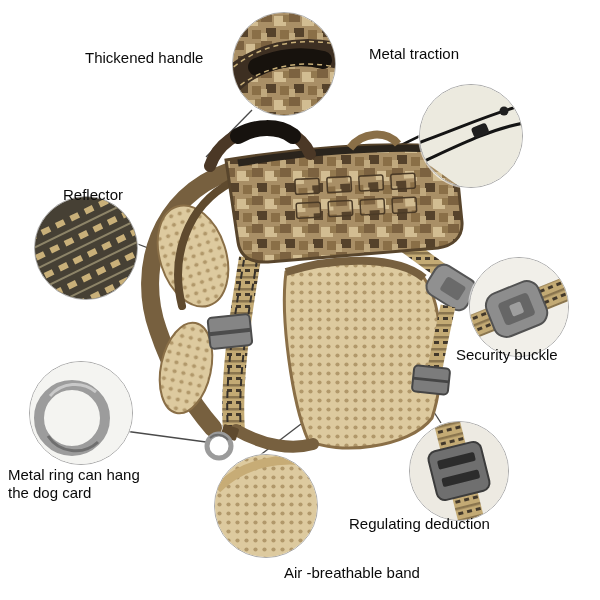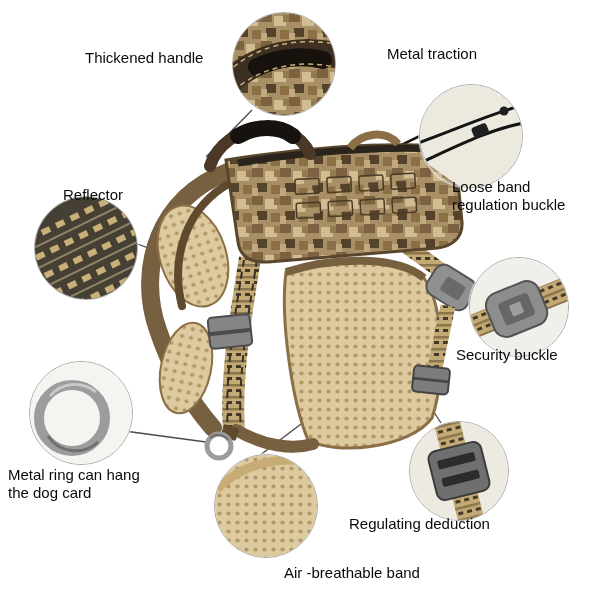--- a/index.html
+++ b/index.html
@@ -21,21 +21,21 @@
   
   #c-handle   {left:232px;top:12px; width:102px;height:102px;}
   #c-traction {left:419px;top:84px; width:102px;height:102px;}
   #c-reflector{left:34px; top:196px;width:102px;height:102px;}
   #c-security {left:469px;top:257px;width:98px; height:98px;}
   #c-ring     {left:29px; top:361px;width:102px;height:102px;}
   #c-deduction{left:409px;top:421px;width:98px; height:98px;}
   #c-mesh     {left:214px;top:454px;width:102px;height:102px;}
   
   #l-handle   {left:85px; top:49px;}
-  #l-traction {left:387px;top:45px;}
+  #l-traction {left:369px;top:45px;}
   #l-reflector{left:63px; top:186px;}
   #l-loose    {left:452px;top:178px;width:128px;}
   #l-security {left:456px;top:346px;}
   #l-ring     {left:8px;  top:466px;width:152px;}
   #l-deduction{left:349px;top:515px;}
   #l-mesh     {left:284px;top:564px;}
 </style>
 </head>
 <body>
 
@@ -212,19 +212,18 @@
   <div class="callout" id="c-mesh">
     <svg width="102" height="102" viewBox="0 0 102 102">
       <rect width="102" height="102" fill="url(#mesh)"></rect>
       <path d="M2,34 C28,8 66,0 102,8" fill="none" stroke="#c7ac76" stroke-width="9"></path>
     </svg>
   </div>
 
   <div class="label" id="l-handle">Thickened handle</div>
   <div class="label" id="l-traction">Metal traction</div>
   <div class="label" id="l-reflector">Reflector</div>
-  <div class="label wrap" id="l-loose">Loose band regulation buckle</div>
   <div class="label" id="l-security">Security buckle</div>
   <div class="label" id="l-deduction">Regulating deduction</div>
   <div class="label wrap" id="l-ring">Metal ring can hang the dog card</div>
   <div class="label" id="l-mesh">Air -breathable band</div>
 
 </div>
 
 </body></html>

